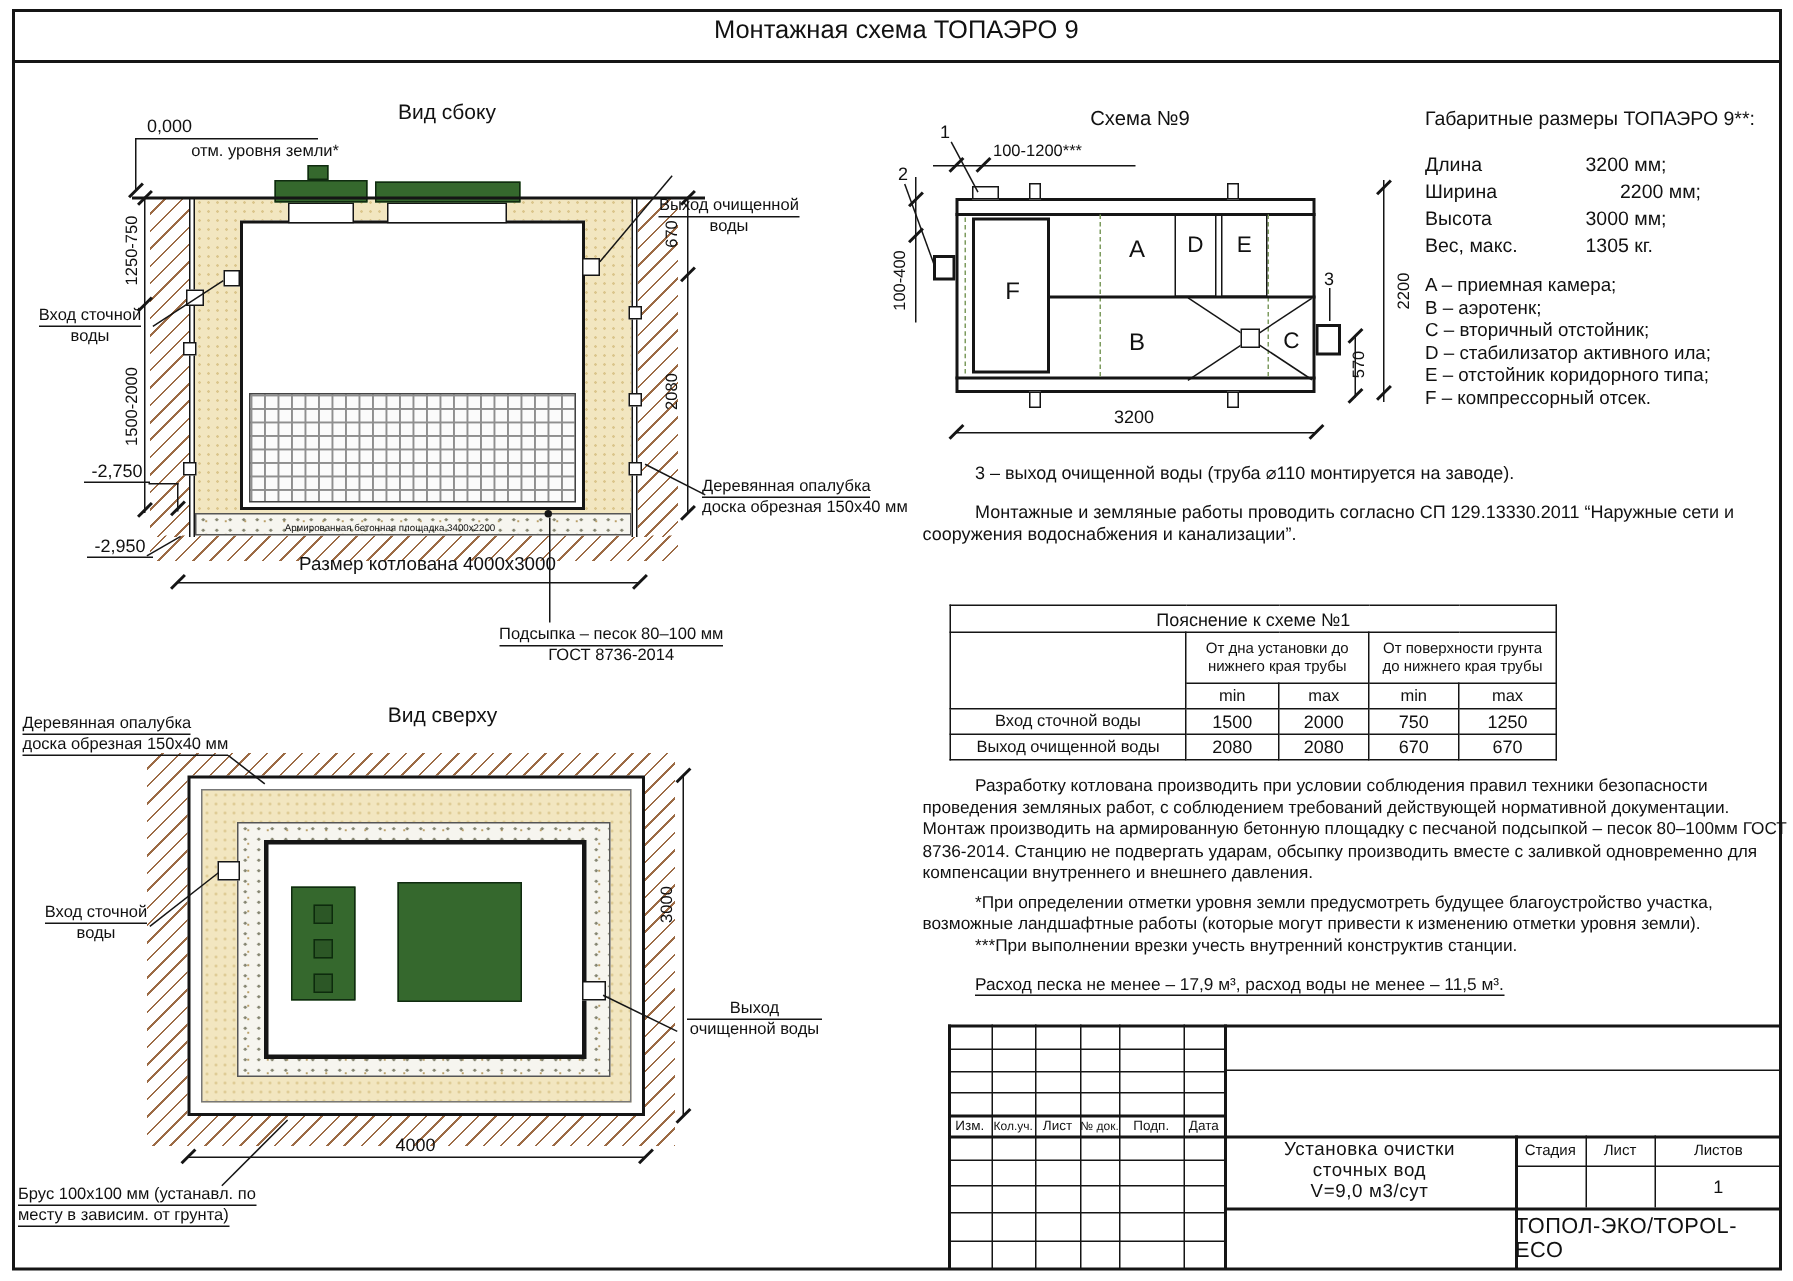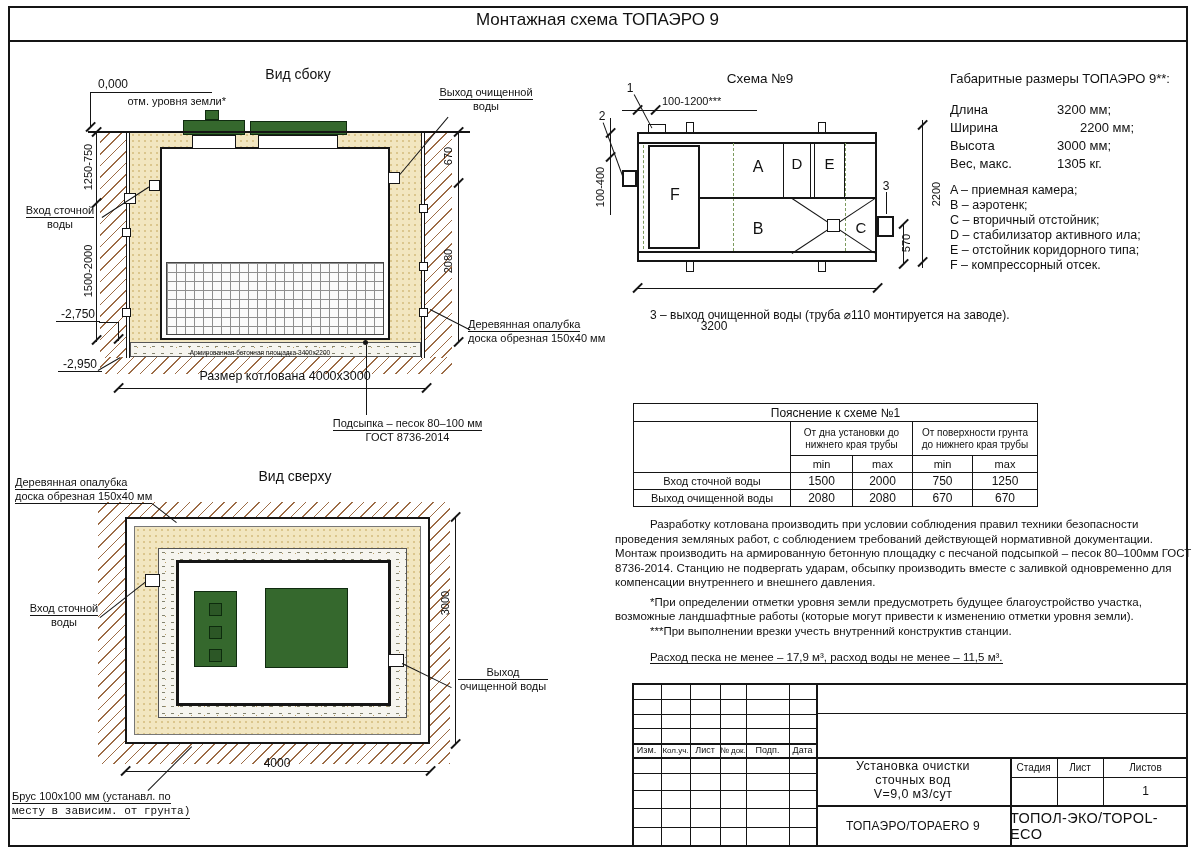--- a/index.html
+++ b/index.html
@@ -92,21 +92,21 @@
   <div class="lead" style="left:98px;top:370px;width:26px;transform:rotate(-30deg);"></div>
 
   <div class="ln" style="left:458px;top:132px;width:1.3px;height:210px;"></div>
   <div class="tick" style="left:452px;top:131px;"></div>
   <div class="tick" style="left:452px;top:182px;"></div>
   <div class="tick" style="left:452px;top:341px;"></div>
   <div class="vt" style="left:423px;top:150px;width:50px;">670</div>
   <div class="vt" style="left:418px;top:255px;width:60px;">2080</div>
 
   <div class="lbl" style="left:432px;top:86px;width:108px;">
-    <span class="u" style="display:inline-block;">Выход очищенной</span><br>
+    <span class="u" style="display:inline-block;margin-top:45px;">Выход очищенной</span><br>
     <span>воды</span>
   </div>
   <div class="lead" style="left:400px;top:174px;width:75px;transform:rotate(-50deg);"></div>
 
   <div class="lbl" style="left:468px;top:318px;width:175px;text-align:left;">
     <span class="u" style="display:inline-block;">Деревянная опалубка</span><br>
     <span>доска обрезная 150x40 мм</span>
   </div>
   <div class="lead" style="left:430px;top:309px;width:45px;transform:rotate(27deg);"></div>
 
@@ -177,40 +177,41 @@
   <div class="vt" style="left:913px;top:188px;width:46px;">2200</div>
 
   <div class="ln" style="left:903px;top:224px;width:1.3px;height:41px;"></div>
   <div class="tick" style="left:897px;top:223px;"></div>
   <div class="tick" style="left:897px;top:263px;"></div>
   <div class="vt" style="left:888px;top:237px;width:36px;">570</div>
 
   <div class="ln" style="left:637px;top:288px;width:240px;height:1.3px;"></div>
   <div class="tick" style="left:631px;top:287px;"></div>
   <div class="tick" style="left:871px;top:287px;"></div>
-  <div class="lbl" style="left:684px;top:272px;width:60px;font-size:12px;margin-top:48px;">3200</div>
+  <div class="lbl" style="left:726px;top:272px;width:60px;font-size:12px;">3200</div>
 
   <div class="lbl" style="left:950px;top:72px;width:250px;text-align:left;font-size:13px;">Габаритные размеры ТОПАЭРО 9**:</div>
   <div class="lbl" style="left:950px;top:103px;width:100px;text-align:left;font-size:13px;">Длина</div>
   <div class="lbl" style="left:1057px;top:103px;width:100px;text-align:left;font-size:13px;">3200 мм;</div>
   <div class="lbl" style="left:950px;top:121px;width:100px;text-align:left;font-size:13px;">Ширина</div>
   <div class="lbl" style="left:1057px;top:121px;width:100px;text-align:center;font-size:13px;">2200 мм;</div>
   <div class="lbl" style="left:950px;top:139px;width:100px;text-align:left;font-size:13px;">Высота</div>
   <div class="lbl" style="left:1057px;top:139px;width:100px;text-align:left;font-size:13px;">3000 мм;</div>
   <div class="lbl" style="left:950px;top:157px;width:100px;text-align:left;font-size:13px;">Вес, макс.</div>
   <div class="lbl" style="left:1057px;top:157px;width:100px;text-align:left;font-size:13px;">1305 кг.</div>
   <div class="lbl" style="left:950px;top:184px;width:240px;text-align:left;font-size:12.5px;">A – приемная камера;</div>
   <div class="lbl" style="left:950px;top:199px;width:240px;text-align:left;font-size:12.5px;">B – аэротенк;</div>
   <div class="lbl" style="left:950px;top:214px;width:240px;text-align:left;font-size:12.5px;">C – вторичный отстойник;</div>
   <div class="lbl" style="left:950px;top:229px;width:240px;text-align:left;font-size:12.5px;">D – стабилизатор активного ила;</div>
   <div class="lbl" style="left:950px;top:244px;width:240px;text-align:left;font-size:12.5px;">E – отстойник коридорного типа;</div>
   <div class="lbl" style="left:950px;top:259px;width:240px;text-align:left;font-size:12.5px;">F – компрессорный отсек.</div>
 
   <div class="a" style="left:615px;top:308px;width:573px;font-size:12px;line-height:15px;">
     <p style="margin:0;text-indent:35px;">3 – выход очищенной воды (труба ⌀110 монтируется на заводе).</p>
+    <p style="margin:11px 0 0 0;text-indent:35px;">Монтажные и земляные работы проводить согласно СП 129.13330.2011 “Наружные сети и сооружения водоснабжения и канализации”.</p>
   </div>
 
   <table class="expl a" style="left:633px;top:403px;width:404px;">
     <colgroup>
         <col style="width:157px">
         <col style="width:62px">
         <col style="width:60px">
         <col style="width:60px">
         <col style="width:65px">
       </colgroup>
@@ -281,21 +282,21 @@
   <div class="lead" style="left:100px;top:617px;width:58px;transform:rotate(-38deg);"></div>
 
   <div class="lbl" style="left:448px;top:666px;width:110px;">
     <span class="u" style="display:inline-block;width:90px;">Выход</span><br>
     <span>очищенной воды</span>
   </div>
   <div class="lead" style="left:402px;top:663px;width:55px;transform:rotate(26deg);"></div>
 
   <div class="lbl" style="left:12px;top:790px;width:180px;text-align:left;">
     <span class="u" style="display:inline-block;">Брус 100x100 мм (устанавл. по</span><br>
-    <span class="u" style="display:inline-block;font-family:Liberation Mono, monospace;">месту в зависим. от грунта)</span>
+    <span class="u" style="display:inline-block;">месту в зависим. от грунта)</span>
   </div>
   <div class="lead" style="left:148px;top:790px;width:62px;transform:rotate(-45deg);"></div>
 
   <div class="ln" style="left:455px;top:517px;width:1.3px;height:227px;"></div>
   <div class="tick" style="left:449px;top:516px;"></div>
   <div class="tick" style="left:449px;top:743px;"></div>
   <div class="vt" style="left:420px;top:597px;width:50px;">3000</div>
 
   <div class="ln" style="left:125px;top:771px;width:305px;height:1.3px;"></div>
   <div class="tick" style="left:119px;top:770px;"></div>
@@ -339,16 +340,15 @@
 
   <div class="cell-lbl" style="left:1010px;top:757px;width:47px;height:20px;font-size:10px;">Стадия</div>
   <div class="cell-lbl" style="left:1057px;top:757px;width:46px;height:20px;font-size:10px;">Лист</div>
   <div class="cell-lbl" style="left:1103px;top:757px;width:85px;height:20px;font-size:10px;">Листов</div>
   <div class="cell-lbl" style="left:1103px;top:777px;width:85px;height:28px;font-size:12px;">1</div>
   <div class="a" style="left:816px;top:759px;width:194px;height:46px;text-align:center;font-size:12.5px;line-height:14px;letter-spacing:.4px;">
     <div>Установка очистки</div>
     <div>сточных вод</div>
     <div>V=9,0 м3/сут</div>
   </div>
-  <div class="cell-lbl" style="left:816px;top:805px;width:194px;height:41px;font-size:12px;letter-spacing:.3px;">ТОПАЭРО/TOPAERO 9</div>
   <div class="cell-lbl" style="left:1010px;top:805px;width:178px;height:41px;font-size:14.5px;letter-spacing:.3px;">ТОПОЛ-ЭКО/TOPOL-ECO</div>
 
 </div>
 
 </body></html>

